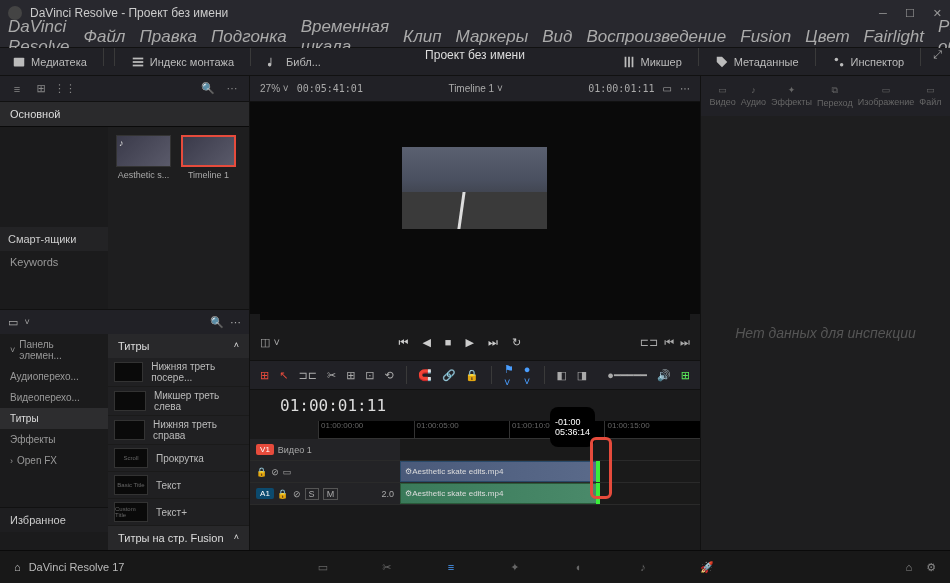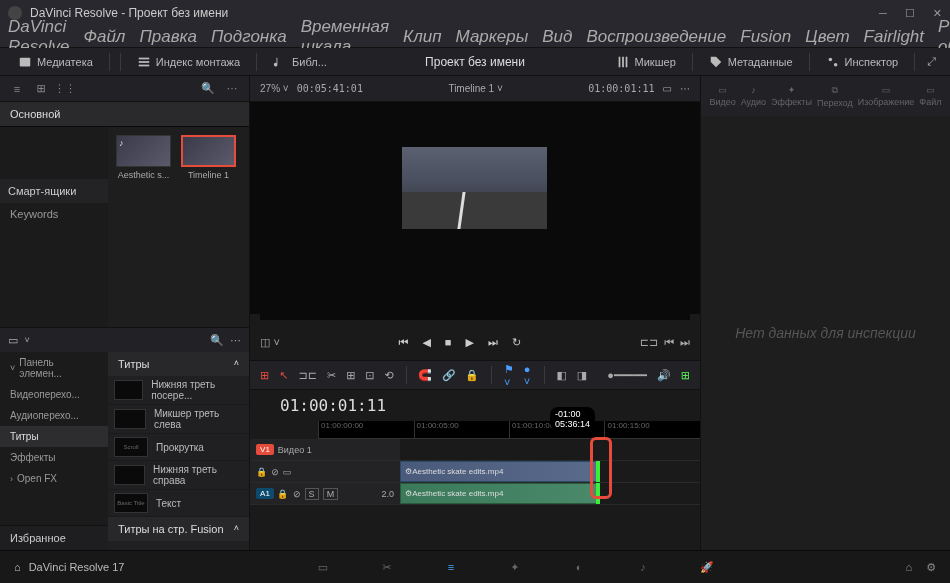--- a/index.html
+++ b/index.html
@@ -4,34 +4,34 @@
 <style>
 * { margin: 0; padding: 0; box-sizing: border-box; font-family: -apple-system, BlinkMacSystemFont, 'Segoe UI', sans-serif; }
 body { background: #1b1b1b; color: #aaa; width: 950px; height: 583px; overflow: hidden; font-size: 11px; }
 .titlebar { height: 26px; background: #28282e; display: flex; align-items: center; padding: 0 8px; justify-content: space-between; }
 .titlebar-left { display: flex; align-items: center; gap: 8px; }
 .titlebar-icon { width: 14px; height: 14px; border-radius: 50%; background: #444; }
 .titlebar-title { font-size: 12px; color: #ccc; }
 .window-controls { display: flex; gap: 18px; color: #999; }
 .menubar { height: 22px; background: #28282e; display: flex; align-items: center; padding: 0 8px; gap: 14px; border-bottom: 1px solid #111; }
 .menubar span { font-size: 17px; color: #aaa; cursor: pointer; font-style: italic; }
-.toolbar-top { height: 28px; background: #212126; display: flex; align-items: center; padding: 0 10px; gap: 6px; border-bottom: 1px solid #111; position: relative; }
+.toolbar-top { height: 28px; background: #212126; display: flex; padding: 0 4px; gap: 6px; border-bottom: 1px solid #111; position: relative; }
 .tb-item { display: flex; align-items: center; gap: 5px; padding: 3px 8px; color: #bbb; font-size: 11px; }
 .tb-sep { width: 1px; height: 18px; background: #3a3a3a; margin: 0 2px; }
 .project-title-overlay { position: absolute; left: 50%; transform: translateX(-50%); color: #ddd; font-size: 12px; font-weight: 500; }
 .icon-sm { width: 14px; height: 14px; display: inline-block; }
 .main-area { display: flex; height: 474px; }
 .left-panel { width: 290px; background: #1e1e1f; display: flex; flex-direction: column; border-right: 1px solid #111; }
 .media-header { height: 26px; background: #212126; display: flex; align-items: center; padding: 0 8px; gap: 6px; border-bottom: 1px solid #111; }
 .media-header .btn-sm { width: 18px; height: 18px; display: flex; align-items: center; justify-content: center; color: #888; }
 .tab-main { padding: 6px 10px; background: #2a2a2c; color: #ddd; font-size: 11px; border-bottom: 1px solid #0a0a0a; }
 .media-split { display: flex; flex: 1; min-height: 0; }
 .media-sidebar { width: 108px; background: #1b1b1c; overflow: hidden; }
 .media-sidebar-item { padding: 5px 10px; font-size: 11px; color: #999; }
-.media-section { margin-top: 52px; }
+.media-section { margin-top: 100px; }
 .media-section-title { padding: 6px 8px; background: #232325; color: #ccc; font-size: 11px; }
 .media-grid { flex: 1; padding: 8px; display: flex; gap: 10px; align-items: flex-start; }
 .clip-thumb { width: 55px; text-align: center; }
 .clip-img { width: 55px; height: 32px; background: linear-gradient(135deg,#3a3a4a,#5a5a6a); border: 1px solid #333; position: relative; }
 .clip-img.selected { border: 2px solid #e64b3c; }
 .clip-label { font-size: 9px; color: #aaa; margin-top: 3px; overflow: hidden; white-space: nowrap; text-overflow: ellipsis; }
 .effects-panel { border-top: 1px solid #111; }
 .effects-toolbar { height: 24px; background: #212126; display: flex; align-items: center; padding: 0 8px; gap: 6px; }
 .effects-body { display: flex; }
 .effects-nav { width: 108px; background: #1b1b1c; }
@@ -61,21 +61,21 @@
 .timeline-tracks { flex: 1; display: flex; flex-direction: column; }
 .track-row { display: flex; height: 22px; border-bottom: 1px solid #2a2a2a; }
 .track-header { width: 150px; background: #232326; display: flex; align-items: center; padding: 0 6px; gap: 4px; font-size: 9px; color: #aaa; }
 .track-badge { background: #e64b3c; color: #fff; padding: 1px 4px; border-radius: 2px; font-size: 8px; }
 .track-badge.audio { background: #0c4a6e; }
 .track-content { flex: 1; background: #1a1a1a; position: relative; }
 .clip-video { position: absolute; left: 0; width: 200px; height: 100%; background: linear-gradient(90deg,#4a5a7a,#5a6a8a); border: 1px solid #2a4a6a; display: flex; align-items: center; padding: 0 4px; font-size: 8px; color: #ddd; }
 .clip-audio { position: absolute; left: 0; width: 200px; height: 100%; background: linear-gradient(90deg,#3a7a5a,#4a8a6a); border: 1px solid #2a5a3a; display: flex; align-items: center; padding: 0 4px; font-size: 8px; color: #ddd; }
 .highlight-box { position: absolute; left: 190px; top: -24px; width: 22px; height: 62px; border: 3px solid #e64b3c; border-radius: 6px; z-index: 10; }
 .trim-green { position: absolute; left: 196px; top: 0; width: 4px; height: 100%; background: #3aef3a; z-index: 5; }
-.trim-tooltip { position: absolute; left: 150px; top: -32px; background: #000; color: #fff; padding: 2px 5px; font-size: 9px; border-radius: 8px; white-space: nowrap; }
+.trim-tooltip { position: absolute; left: 150px; top: -32px; background: #000; color: #fff; padding: 10px 5px; font-size: 9px; border-radius: 8px; white-space: nowrap; }
 .right-panel { width: 290px; background: #1e1e1f; border-left: 1px solid #111; display: flex; flex-direction: column; }
 .inspector-tabs { height: 40px; background: #212126; display: flex; align-items: center; justify-content: space-around; padding: 0 6px; }
 .inspector-tab { display: flex; flex-direction: column; align-items: center; gap: 2px; color: #666; font-size: 9px; }
 .inspector-empty { flex: 1; display: flex; align-items: center; justify-content: center; color: #555; font-size: 14px; font-style: italic; }
 .bottom-nav { height: 33px; background: #181818; display: flex; align-items: center; padding: 0 14px; border-top: 1px solid #0a0a0a; }
 .bottom-nav-left { display: flex; align-items: center; gap: 8px; color: #bbb; font-size: 11px; }
 .bottom-nav-center { flex: 1; display: flex; justify-content: center; gap: 40px; }
 .nav-page { width: 24px; height: 24px; display: flex; align-items: center; justify-content: center; color: #666; }
 .nav-page.active { color: #4a9eff; }
 .bottom-nav-right { display: flex; gap: 14px; color: #888; }
@@ -207,22 +207,22 @@
         <div class="spacer"></div>
         <span>🔍</span>
         <span>⋯</span>
       </div>
       <div class="effects-body">
         <div class="effects-nav">
           <div class="effects-nav-item">
               <span class="chev">˅</span>
               <span>Панель элемен...</span>
             </div>
+          <div class="effects-nav-item">Аудиоперехо...</div>
           <div class="effects-nav-item">Видеоперехо...</div>
-          <div class="effects-nav-item">Аудиоперехо...</div>
           <div class="effects-nav-item active">Титры</div>
           <div class="effects-nav-item">Эффекты</div>
           <div class="effects-nav-item">
               <span class="chev">›</span>
               <span>Open FX</span>
             </div>
           <div class="favorites">Избранное</div>
         </div>
         <div class="effects-list">
           <div class="effects-header">
@@ -231,30 +231,34 @@
             </div>
           <div class="effect-row">
               <div class="effect-thumb"></div>
               <span class="effect-name">Нижняя треть посере...</span>
             </div>
           <div class="effect-row">
               <div class="effect-thumb"></div>
               <span class="effect-name">Микшер треть слева</span>
             </div>
           <div class="effect-row">
+              <div class="effect-thumb"></div>
+              <span class="effect-name">Нижняя треть справа</span>
+            </div>
+          <div class="effect-row">
               <div class="effect-thumb">Scroll</div>
               <span class="effect-name">Прокрутка</span>
             </div>
           <div class="effect-row">
-              <div class="effect-thumb"></div>
-              <span class="effect-name">Нижняя треть справа</span>
-            </div>
-          <div class="effect-row">
               <div class="effect-thumb">Basic Title</div>
               <span class="effect-name">Текст</span>
+            </div>
+          <div class="effect-row">
+              <div class="effect-thumb">Custom Title</div>
+              <span class="effect-name">Текст+</span>
             </div>
           <div class="effects-header">
               <span>Титры на стр. Fusion</span>
               <span class="chev">˄</span>
             </div>
         </div>
       </div>
     </div>
   </div>
 

